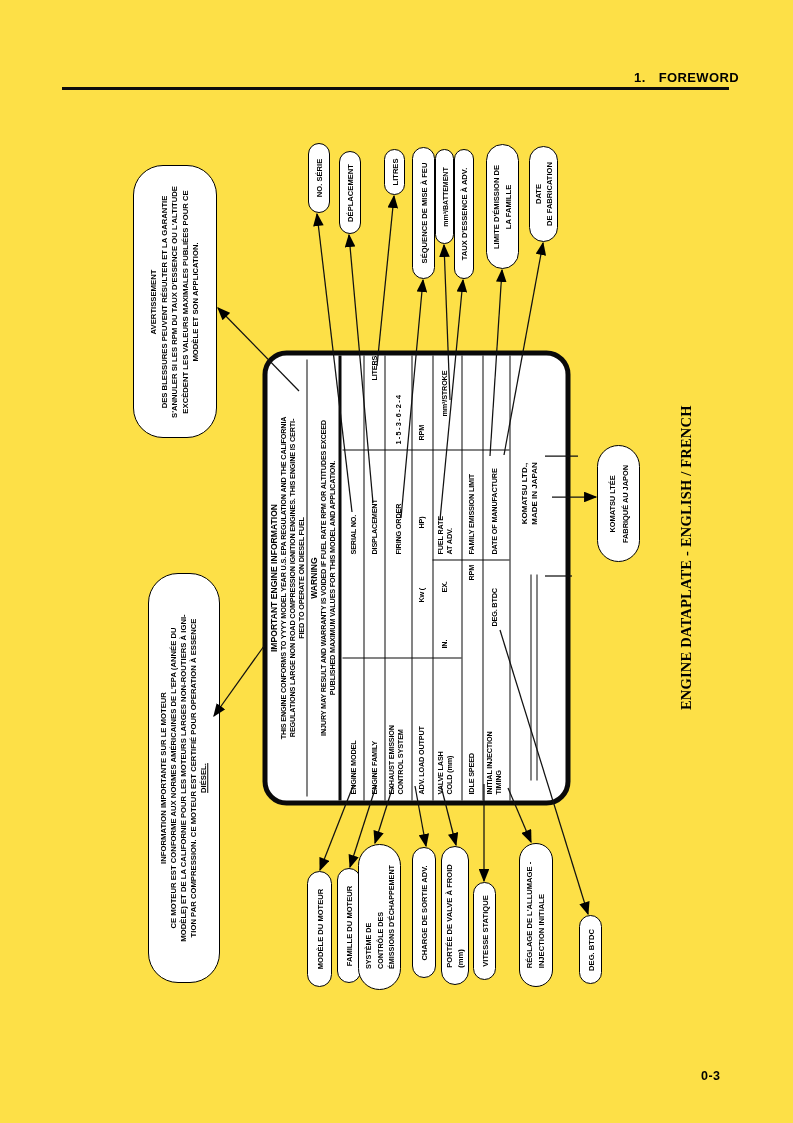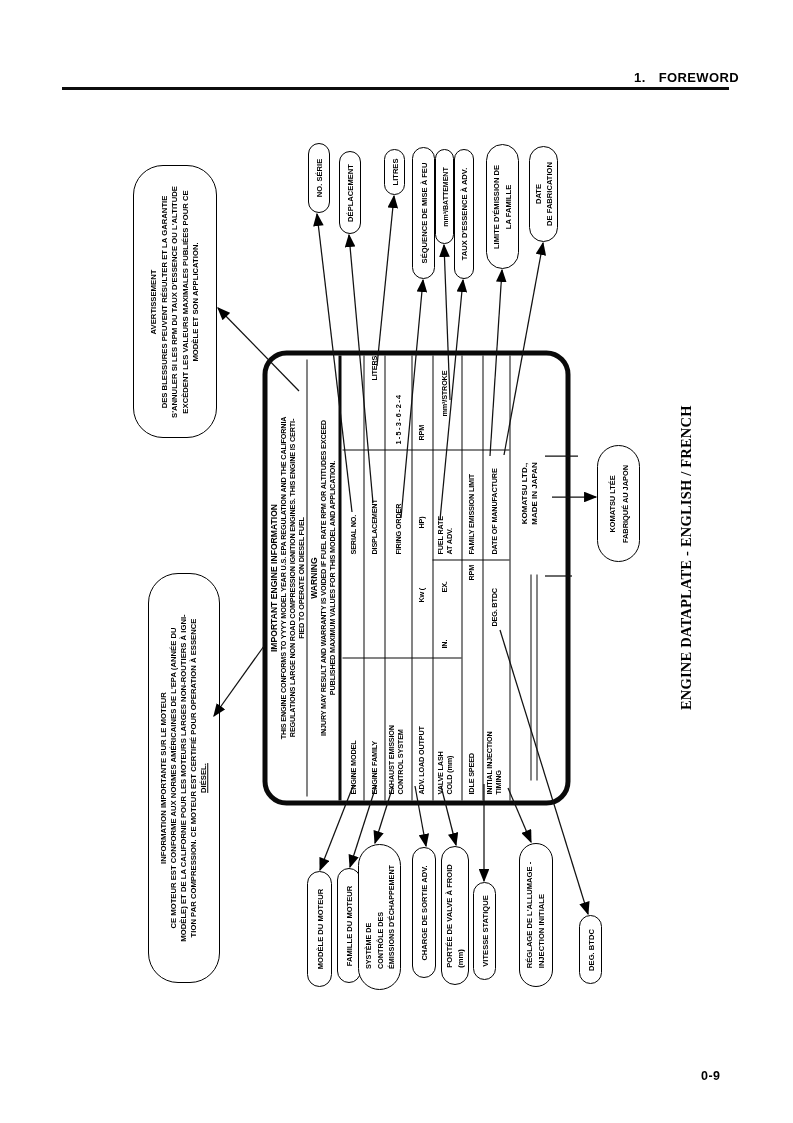--- a/index.html
+++ b/index.html
@@ -1,16 +1,16 @@
 <!DOCTYPE html>
 <html><head>
 <meta charset="utf-8">
 <style>
   html,body{margin:0;padding:0;background:#e8e8e8;}
-  #page{position:relative;width:793px;height:1123px;background:#ffffff;overflow:hidden;
+  #page{position:relative;width:793px;height:1123px;background:#fde047;overflow:hidden;
         font-family:"Liberation Sans",sans-serif;color:#000;}
   
   .hdr{position:absolute;top:70px;left:634px;font-size:13px;font-weight:bold;letter-spacing:.4px;white-space:nowrap;}
   .hdr .num{margin-right:13px;}
   .hdr-rule{position:absolute;left:62px;top:87px;width:667px;height:3.2px;background:#0d0d0d;}
   .pagenum{position:absolute;left:701px;top:1069px;font-size:12.5px;font-weight:bold;letter-spacing:.5px;}
   
   .watermark{position:absolute;left:126px;top:368px;font-size:28px;color:#747474;letter-spacing:.5px;z-index:50;white-space:nowrap;}
   
   .fig-title{position:absolute;left:558px;top:568px;width:262px;height:22px;transform:rotate(-90deg);
@@ -229,15 +229,15 @@
       <line x1="264" y1="646" x2="214" y2="716" marker-end="url(#ah)"></line>
       <line x1="552" y1="497" x2="596" y2="497" marker-end="url(#ah)"></line>
       <line x1="545" y1="456" x2="578" y2="456"></line>
       <line x1="545" y1="576" x2="572" y2="576"></line>
     </g>
   </svg>
 
   <div class="fig-title">ENGINE DATAPLATE - ENGLISH / FRENCH</div>
 
 
-  <div class="pagenum">0-9</div>
+  <div class="pagenum">0-3</div>
 
 </div>
 
 </body></html>

